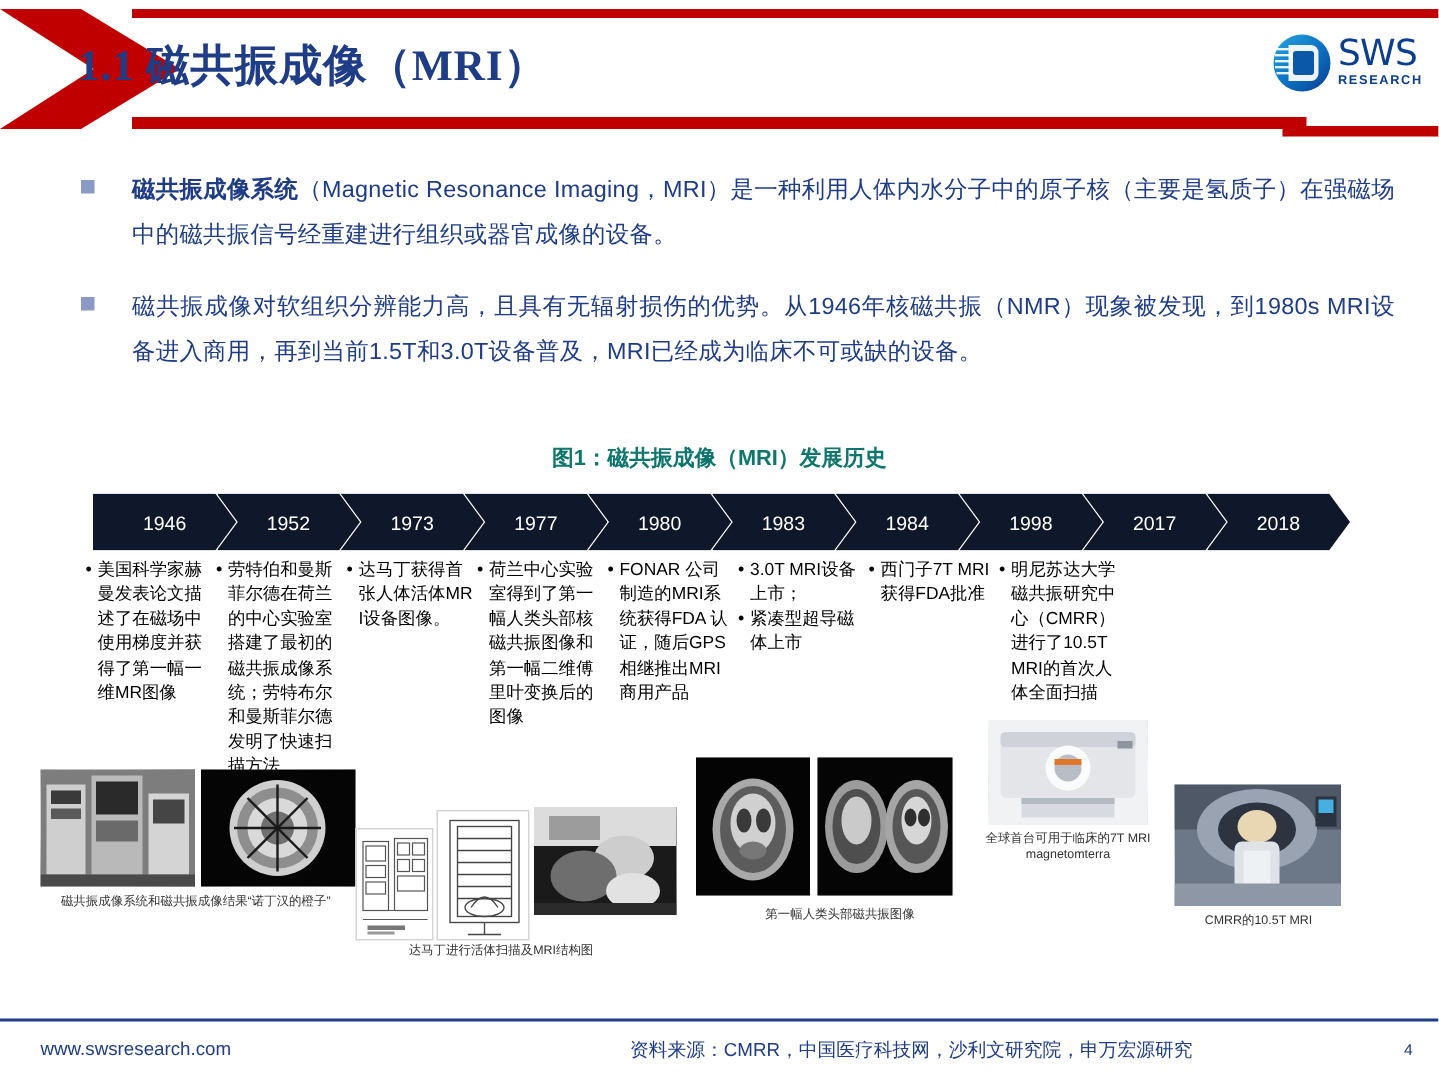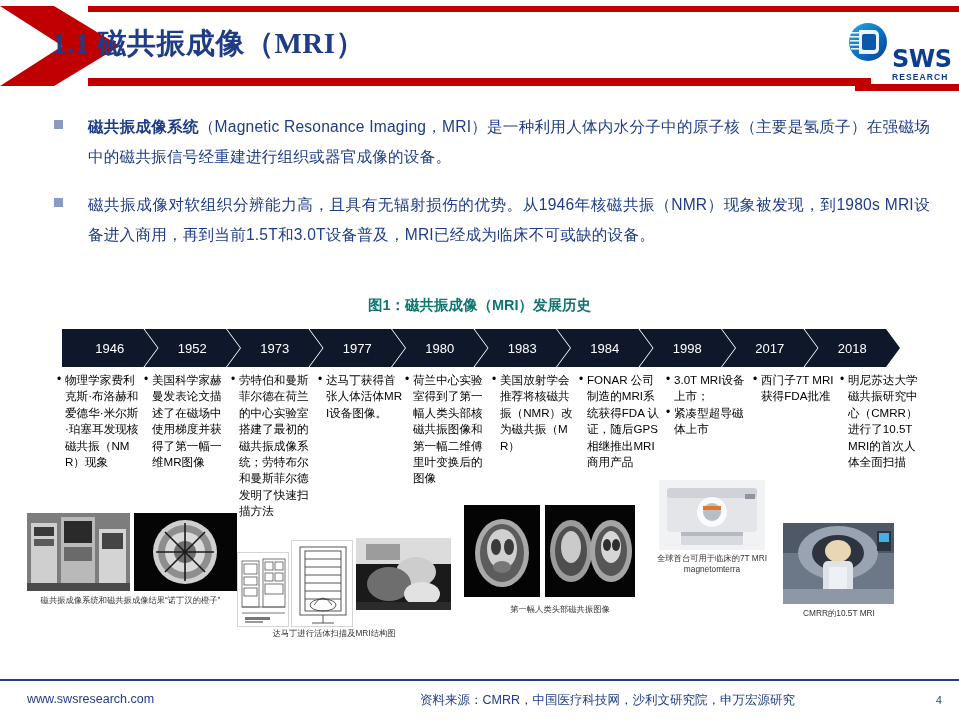--- a/index.html
+++ b/index.html
@@ -33,24 +33,23 @@
   .hdr-title {
     position: absolute; left: 52px; top: 24px;
     font-family: "Liberation Serif", "DejaVu Serif", serif;
     font-size: 29px; font-weight: 700; color: #1f3c87;
     letter-spacing: .5px; white-space: nowrap;
   }
   .logo { position: absolute; left: 848px; top: 20px; width: 100px; height: 46px; }
   .logo-mark { position: absolute; left: 0; top: 2px; width: 40px; height: 40px; }
   .logo-text { position: absolute; left: 44px; top: 3px; }
   .logo-sws {
-    font-size: 24px; font-weight: 700; color: #0b3e8e;
+    font-size: 24px; font-weight: 400; color: #0b3e8e;
     letter-spacing: -0.5px; line-height: 24px;
     font-family: "DejaVu Sans", sans-serif;
-    margin-top: 24px;
   }
   .logo-research {
     font-size: 8.5px; font-weight: 700; color: #0b3e8e;
     letter-spacing: 1.1px; line-height: 10px; margin-top: 1px;
   }
 
   
   .bullets { position: absolute; left: 54px; top: 112px; width: 876px; }
   .bullet { position: relative; padding-left: 34px; margin-bottom: 18px; }
   .bullet .marker {
@@ -220,46 +219,36 @@
     <div class="tl-item">1983</div>
     <div class="tl-item">1984</div>
     <div class="tl-item">1998</div>
     <div class="tl-item">2017</div>
     <div class="tl-item">2018</div>
   </div>
 
   <div class="columns">
     <div class="col">
       <ul>
-          <li>物理学家费利克斯·布洛赫和爱德华·米尔斯·珀塞耳发现核磁共振（NMR）现象</li>
-        </ul>
-    </div>
-    <div class="col">
-      <ul>
           <li>美国科学家赫曼发表论文描述了在磁场中使用梯度并获得了第一幅一维MR图像</li>
         </ul>
     </div>
     <div class="col">
       <ul>
           <li>劳特伯和曼斯菲尔德在荷兰的中心实验室搭建了最初的磁共振成像系统；劳特布尔和曼斯菲尔德发明了快速扫描方法</li>
         </ul>
     </div>
     <div class="col">
       <ul>
           <li>达马丁获得首张人体活体MRI设备图像。</li>
         </ul>
     </div>
     <div class="col">
       <ul>
           <li>荷兰中心实验室得到了第一幅人类头部核磁共振图像和第一幅二维傅里叶变换后的图像</li>
-        </ul>
-    </div>
-    <div class="col">
-      <ul>
-          <li>美国放射学会推荐将核磁共振（NMR）改为磁共振（MR）</li>
         </ul>
     </div>
     <div class="col">
       <ul>
           <li>FONAR 公司制造的MRI系统获得FDA 认证，随后GPS相继推出MRI商用产品</li>
         </ul>
     </div>
     <div class="col">
       <ul>
         <li>3.0T MRI设备上市；</li>

